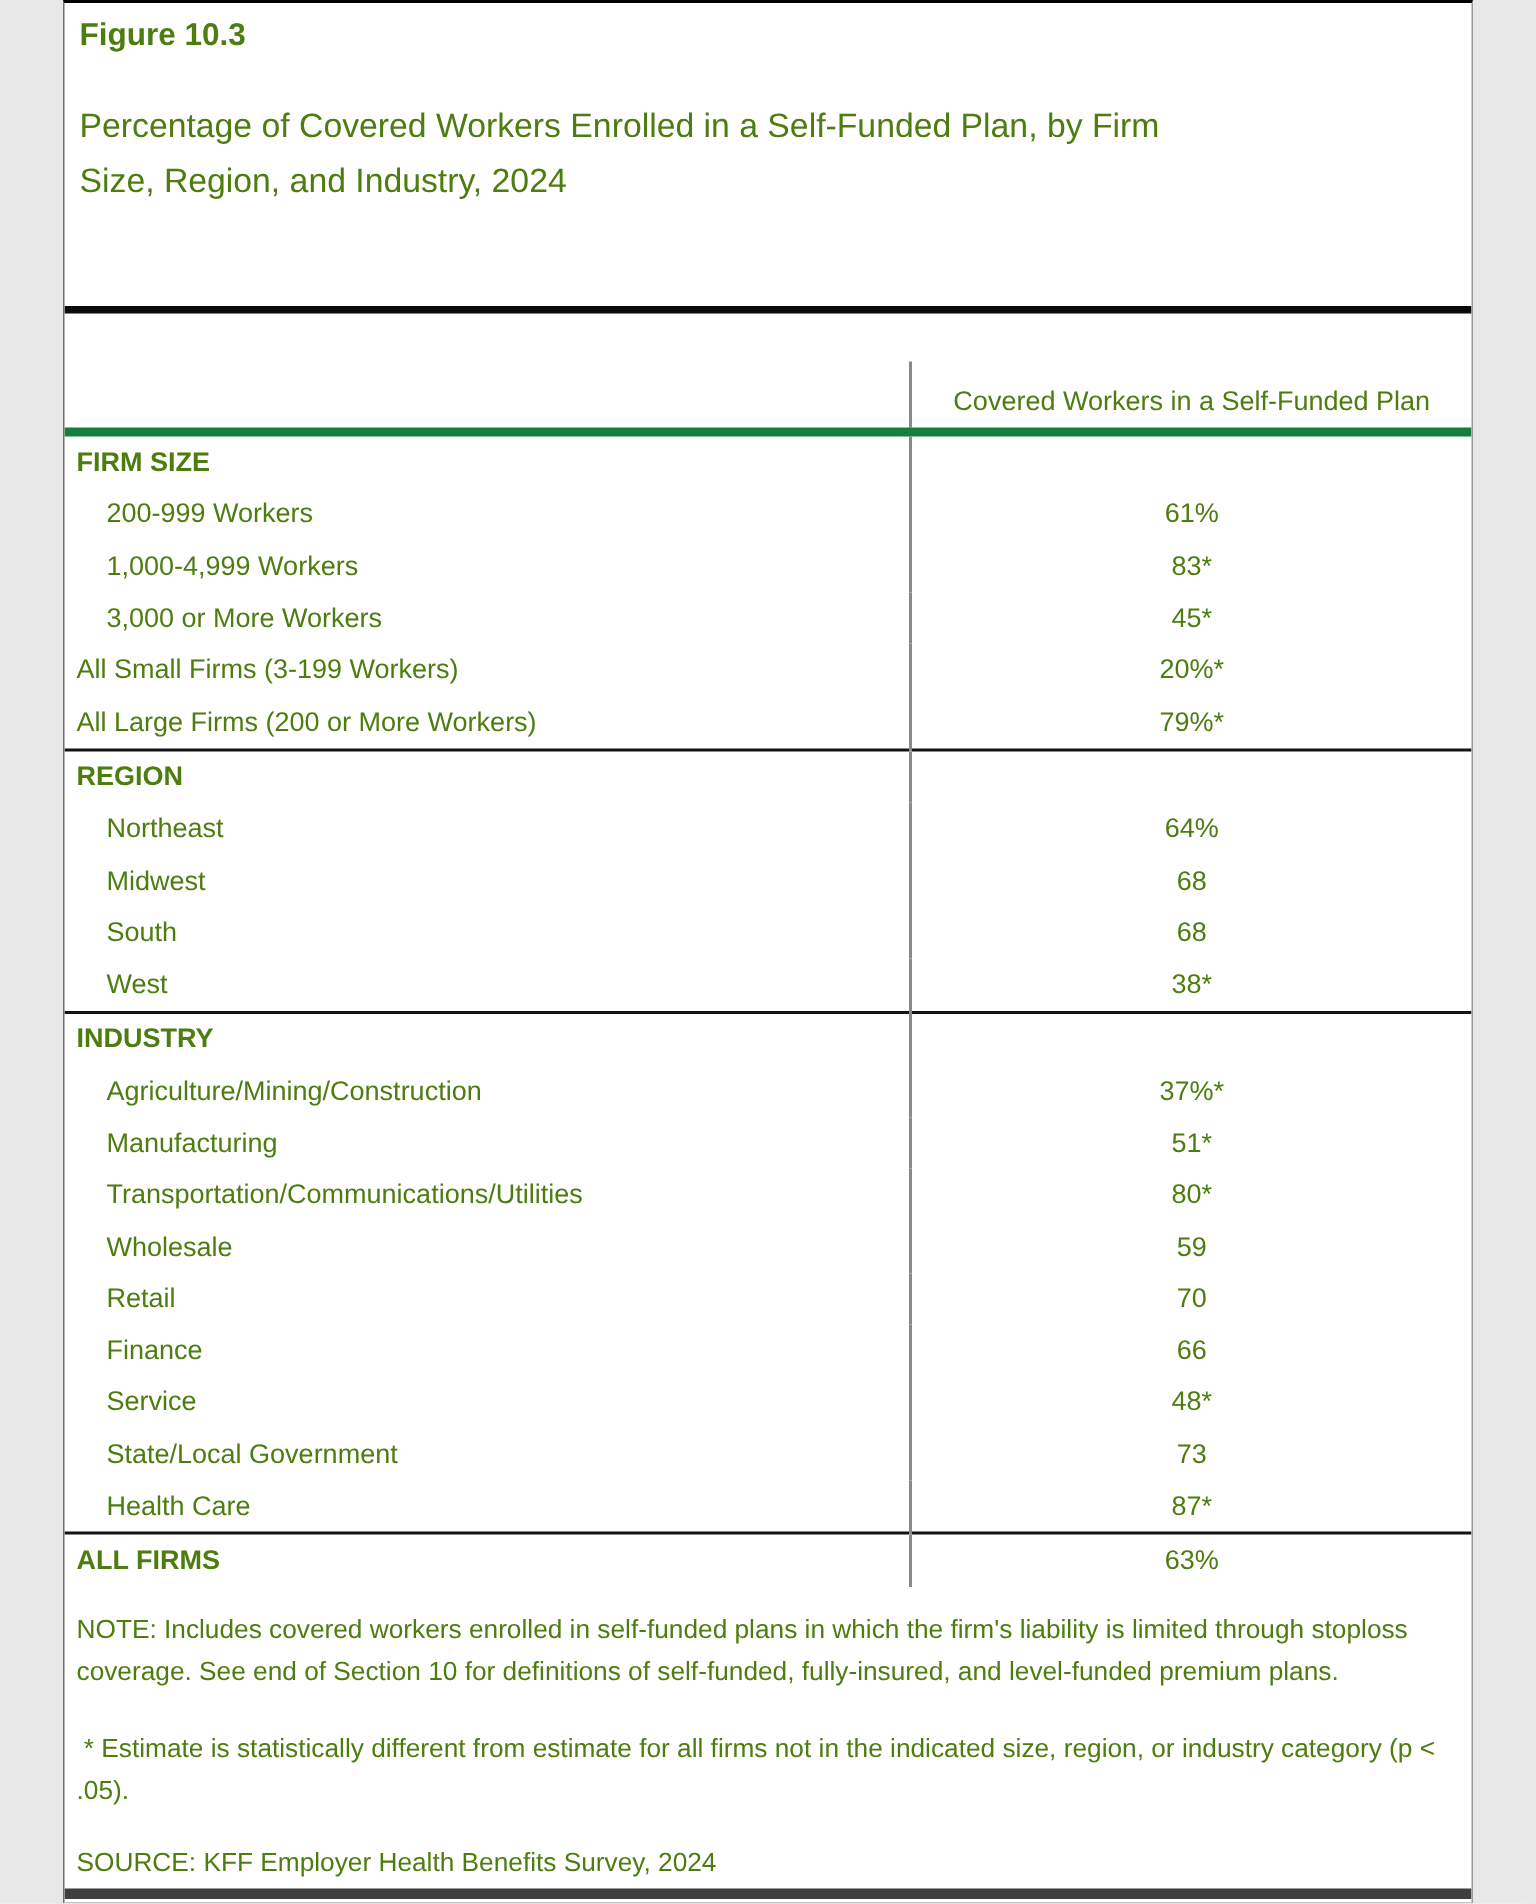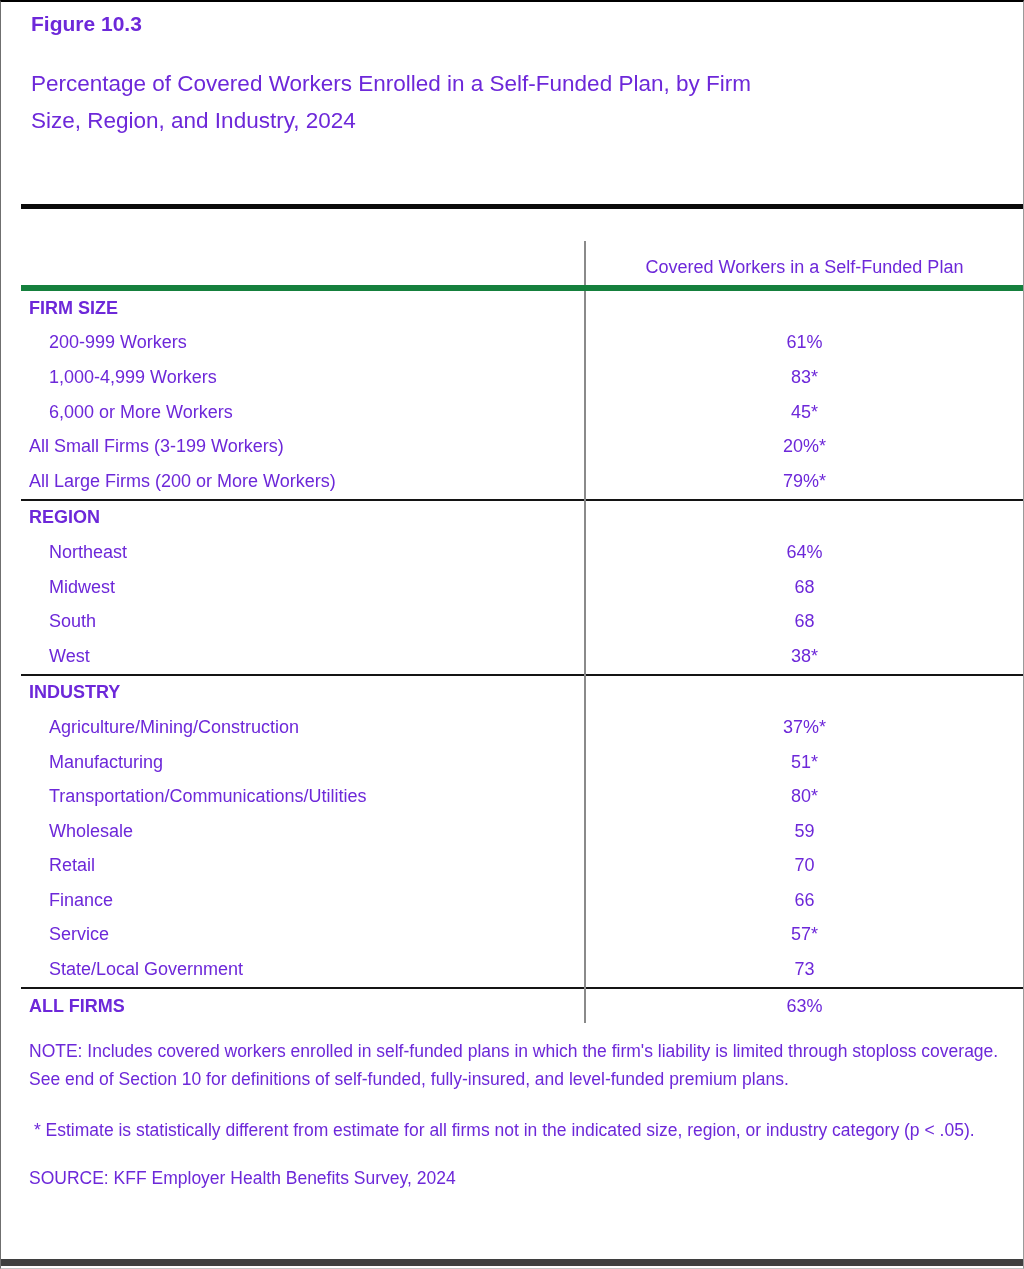--- a/index.html
+++ b/index.html
@@ -1,30 +1,29 @@
 <!DOCTYPE html>
 <html><head>
 <meta charset="utf-8">
 <style>
   html, body { margin: 0; padding: 0; background: #e8e8e8; }
   .page {
     position: relative;
-    width: 1024px;
+    width: 940px;
     height: 1269px;
     margin: 0 auto;
     box-sizing: border-box;
     background: #ffffff;
-    color: #6d28d9;
+    color: #4d7c0f;
     font-family: "Liberation Sans", "DejaVu Sans", sans-serif;
     border-top: 2px solid #000000;
     border-left: 1px solid #6f6f6f;
     border-right: 1px solid #9a9a9a;
     border-bottom: 1px solid #c4c4c4;
     overflow: hidden;
-    padding-left: 20px;
   }
   .header { height: 193px; }
   .figure-label {
     margin: 9px 10px 0 10px;
     font-size: 21px;
     font-weight: bold;
     line-height: 26px;
   }
   .title {
     margin: 28px 12px 0 10px;
@@ -108,21 +107,21 @@
       </tr>
       <tr>
         <td class="label indent">200-999 Workers</td>
         <td class="value v-divider">61%</td>
       </tr>
       <tr>
         <td class="label indent">1,000-4,999 Workers</td>
         <td class="value v-divider">83*</td>
       </tr>
       <tr>
-        <td class="label indent">6,000 or More Workers</td>
+        <td class="label indent">3,000 or More Workers</td>
         <td class="value v-divider">45*</td>
       </tr>
       <tr class="bold">
         <td class="label">All Small Firms (3-199 Workers)</td>
         <td class="value v-divider">20%*</td>
       </tr>
       <tr class="bold">
         <td class="label">All Large Firms (200 or More Workers)</td>
         <td class="value v-divider">79%*</td>
       </tr>
@@ -169,25 +168,29 @@
       <tr>
         <td class="label indent">Retail</td>
         <td class="value v-divider">70</td>
       </tr>
       <tr>
         <td class="label indent">Finance</td>
         <td class="value v-divider">66</td>
       </tr>
       <tr>
         <td class="label indent">Service</td>
-        <td class="value v-divider">57*</td>
+        <td class="value v-divider">48*</td>
       </tr>
       <tr>
         <td class="label indent">State/Local Government</td>
         <td class="value v-divider">73</td>
+      </tr>
+      <tr>
+        <td class="label indent">Health Care</td>
+        <td class="value v-divider">87*</td>
       </tr>
       <tr class="section bold rule-top">
         <td class="label">ALL FIRMS</td>
         <td class="value v-divider">63%</td>
       </tr>
     </tbody>
   </table>
 
   <div class="notes">
     <p class="note">NOTE: Includes covered workers enrolled in self-funded plans in which the firm's liability is limited through stoploss coverage. See end of Section 10 for definitions of self-funded, fully-insured, and level-funded premium plans.</p>

